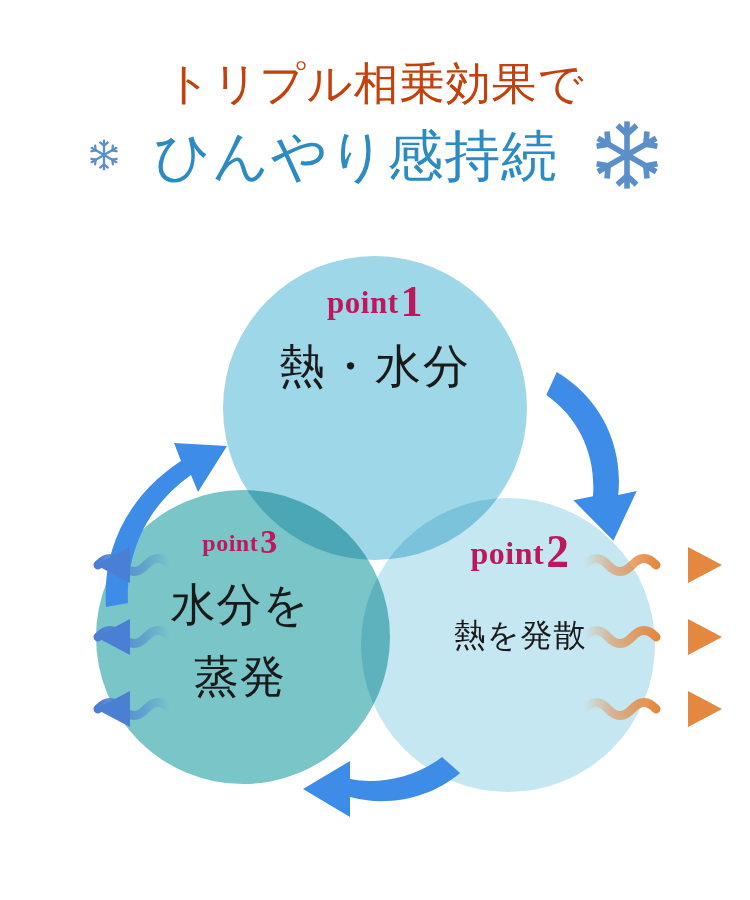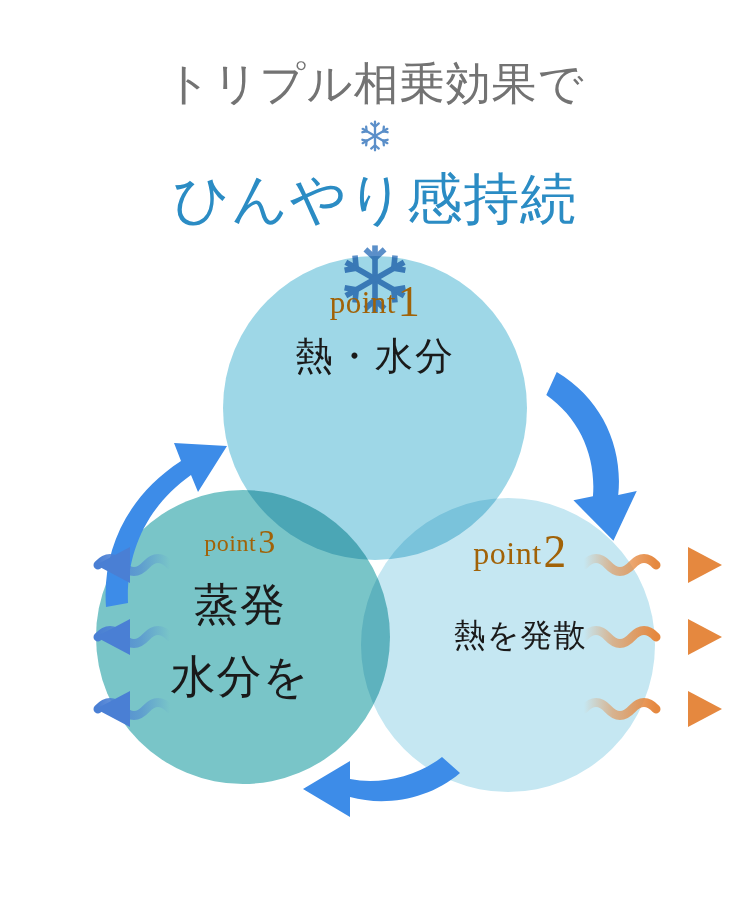--- a/index.html
+++ b/index.html
@@ -25,32 +25,31 @@
   .heading-block {
     position: absolute;
     left: 0;
     top: 58px;
     width: 750px;
     text-align: center;
   }
   .heading-line1 {
     font-size: 45px;
     line-height: 1.18;
-    color: #737373;
+    color: #c2410c;
     letter-spacing: 1px;
     font-family: "Liberation Serif", "DejaVu Serif", serif;
     font-weight: 400;
   }
   .heading-line2-row {
     display: flex;
     align-items: center;
     justify-content: center;
-    gap: 8px;
+    gap: 29px;
     margin-top: 4px;
-    flex-direction: column;
   }
   .heading-line2 {
     font-size: 56px;
     line-height: 1.1;
     color: #2b8cc4;
     letter-spacing: 1px;
     font-family: "Liberation Serif", "DejaVu Serif", serif;
     font-weight: 400;
     white-space: nowrap;
   }
@@ -71,42 +70,43 @@
     top: 0;
   }
 
   
   .circle-label {
     position: absolute;
     text-align: center;
     pointer-events: none;
   }
   .point-tag {
-    color: #a16207;
+    color: #be185d;
     font-family: "Liberation Serif", "DejaVu Serif", serif;
     letter-spacing: 0.5px;
     white-space: nowrap;
+    font-weight: bold;
   }
   .point-tag .pnum {
     font-size: 1.42em;
     line-height: 1;
     vertical-align: -0.06em;
     margin-left: 2px;
   }
   .body-text {
     color: #1a1a1a;
     font-family: "Liberation Serif", "DejaVu Serif", serif;
     line-height: 1.16;
     white-space: nowrap;
   }
 
   
   #label-p1 { left: 215px; top: 55px; width: 320px; }
   #label-p1 .point-tag { font-size: 31px; }
-  #label-p1 .body-text { font-size: 38px; margin-top: 10px; letter-spacing: 2px; }
+  #label-p1 .body-text { font-size: 46px; margin-top: 16px; letter-spacing: 2px; }
 
   
   #label-p3 { left: 90px; top: 300px; width: 300px; }
   #label-p3 .point-tag { font-size: 24px; }
   #label-p3 .body-text { font-size: 45px; margin-top: 20px; letter-spacing: 1px; }
 
   
   #label-p2 { left: 370px; top: 305px; width: 300px; }
   #label-p2 .point-tag { font-size: 32px; }
   #label-p2 .body-text { font-size: 32px; margin-top: 42px; letter-spacing: 1px; }
@@ -225,22 +225,22 @@
       </g>
     </svg>
 
     <div class="circle-label" id="label-p1">
       <div class="point-tag"><span>point</span><span class="pnum">1</span></div>
       <div class="body-text">熱・水分</div>
     </div>
 
     <div class="circle-label" id="label-p3">
       <div class="point-tag"><span>point</span><span class="pnum">3</span></div>
+      <div class="body-text">水分を</div>
       <div class="body-text">蒸発</div>
-      <div class="body-text">水分を</div>
     </div>
 
     <div class="circle-label" id="label-p2">
       <div class="point-tag"><span>point</span><span class="pnum">2</span></div>
       <div class="body-text">熱を発散</div>
     </div>
 
   </div>
 </div>
 

